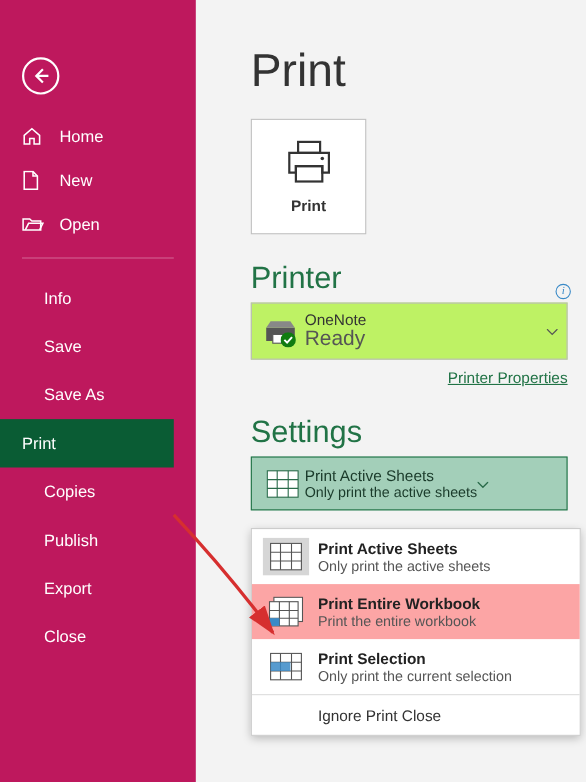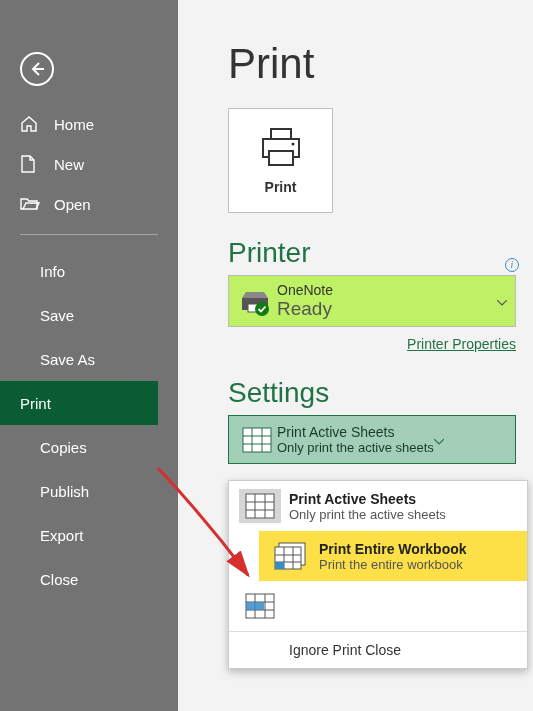--- a/index.html
+++ b/index.html
@@ -1,17 +1,17 @@
 <!DOCTYPE html>
 <html><head>
 <meta charset="utf-8">
 <style>
   * { box-sizing: border-box; font-family: "Segoe UI", Arial, sans-serif; }
   body { margin: 0; width: 533px; height: 711px; background: #f3f3f3; position: relative; overflow:hidden; }
-  .sidebar { width: 178px; height: 711px; background: #737373; color: #fff; float:left; }
+  .sidebar { width: 178px; height: 711px; background: #be185d; color: #fff; float:left; }
   .back { width:34px; height:34px; border:2px solid #fff; border-radius:50%; margin:52px 0 18px 20px; display:flex; align-items:center; justify-content:center; }
   .nav { padding: 0 0 0 20px; }
   .nav-item { display:flex; align-items:center; height:40px; font-size:15px; cursor:default; }
   .nav-item.active { background:#0a5c34; margin-left:-20px; padding-left:60px; width:178px; }
   .nav-item .icon { width:22px; margin-right:12px; display:flex; align-items:center; }
   .divider { border-top:1px solid rgba(255,255,255,0.35); margin:10px 20px 14px 20px; }
   .sub-nav .nav-item { padding-left:40px; height:44px; }
   .main { margin-left:178px; padding: 40px 0 0 50px; }
   h1.title { font-weight:300; font-size:42px; color:#333; margin:0 0 20px 0; }
   .print-tile { border:1px solid #c0c0c0; width:105px; height:105px; display:flex; flex-direction:column; align-items:center; justify-content:center; background:#fff; }
@@ -30,21 +30,21 @@
   .printer-box .caret { position:absolute; right:8px; top:50%; transform:translateY(-50%); }
   .link { text-align:right; width:288px; margin-top:8px; }
   .link a { color:#217346; text-decoration:underline; font-size:14px;text-align:right; }
   .info-icon { position:absolute; left:505px; top:258px; width:14px; height:14px; border:1px solid #3a8ac7; border-radius:50%; color:#3a8ac7; font-size:10px; text-align:center; line-height:12px; font-style:italic; font-family:Georgia,serif;}
   .settings-sel { width:288px; height:49px; background:#a3cfb9; border:1px solid #217346; display:flex; align-items:center; padding:0 8px; position:relative; }
   .settings-sel .sicon { width:40px; display:flex; align-items:center; justify-content:center;}
   .settings-sel .txt { font-size:14px; color:#1a3a2a; }
   .settings-sel .txt .sub { font-size:13px; }
   .dropdown { position:absolute; left:228px; top:480px; width:300px; background:#fff; border:1px solid #ccc; box-shadow:0 3px 8px rgba(0,0,0,0.25); z-index:10;}
   .dd-item { display:flex; align-items:center; padding:8px 10px; }
-  .dd-item.hover { background:#fde047;margin-left:30px; }
+  .dd-item.hover { background:#fca5a5; }
   .dd-item .dicon { width:42px; height:34px; display:flex; align-items:center; justify-content:center; margin-right:8px;}
   .dd-item .dicon.sel { background:#d6d6d6; }
   .dd-item .dt { font-size:14px; color:#222; }
   .dd-item .dt .b { font-weight:600; }
   .dd-item .dt .s { font-size:13px; color:#555; }
   .dd-sep { border-top:1px solid #ddd; }
   .dd-ignore { padding:10px 0 10px 60px; font-size:14px; color:#333; }
   .arrow { position:absolute; left:150px; top:463px; z-index:20; pointer-events:none; }
 </style>
 </head>
@@ -203,20 +203,24 @@
     </div>
   </div>
   <div class="dd-item">
     <div class="dicon">
       <svg width="30" height="26" viewBox="0 0 30 26">
           <rect x="1" y="1" width="28" height="24" fill="#fff" stroke="#555"></rect>
           <path d="M1 9 H29 M1 17 H29 M10 1 V25 M20 1 V25" stroke="#555"></path>
           <rect x="1" y="9" width="18" height="8" fill="#3a8ac7" opacity="0.85"></rect>
         </svg>
     </div>
+    <div class="dt">
+      <div class="b">Print Selection</div>
+      <div class="s">Only print the current selection</div>
+    </div>
   </div>
   <div class="dd-sep"></div>
   <div class="dd-ignore">Ignore Print Close</div>
 </div>
 
 <svg class="arrow" width="120" height="130">
   <defs>
       <marker id="ah" markerWidth="10" markerHeight="10" refX="8" refY="3" orient="auto">
         <path d="M0 0 L9 3 L0 6 Z" fill="#d62f2f"></path>
       </marker>

